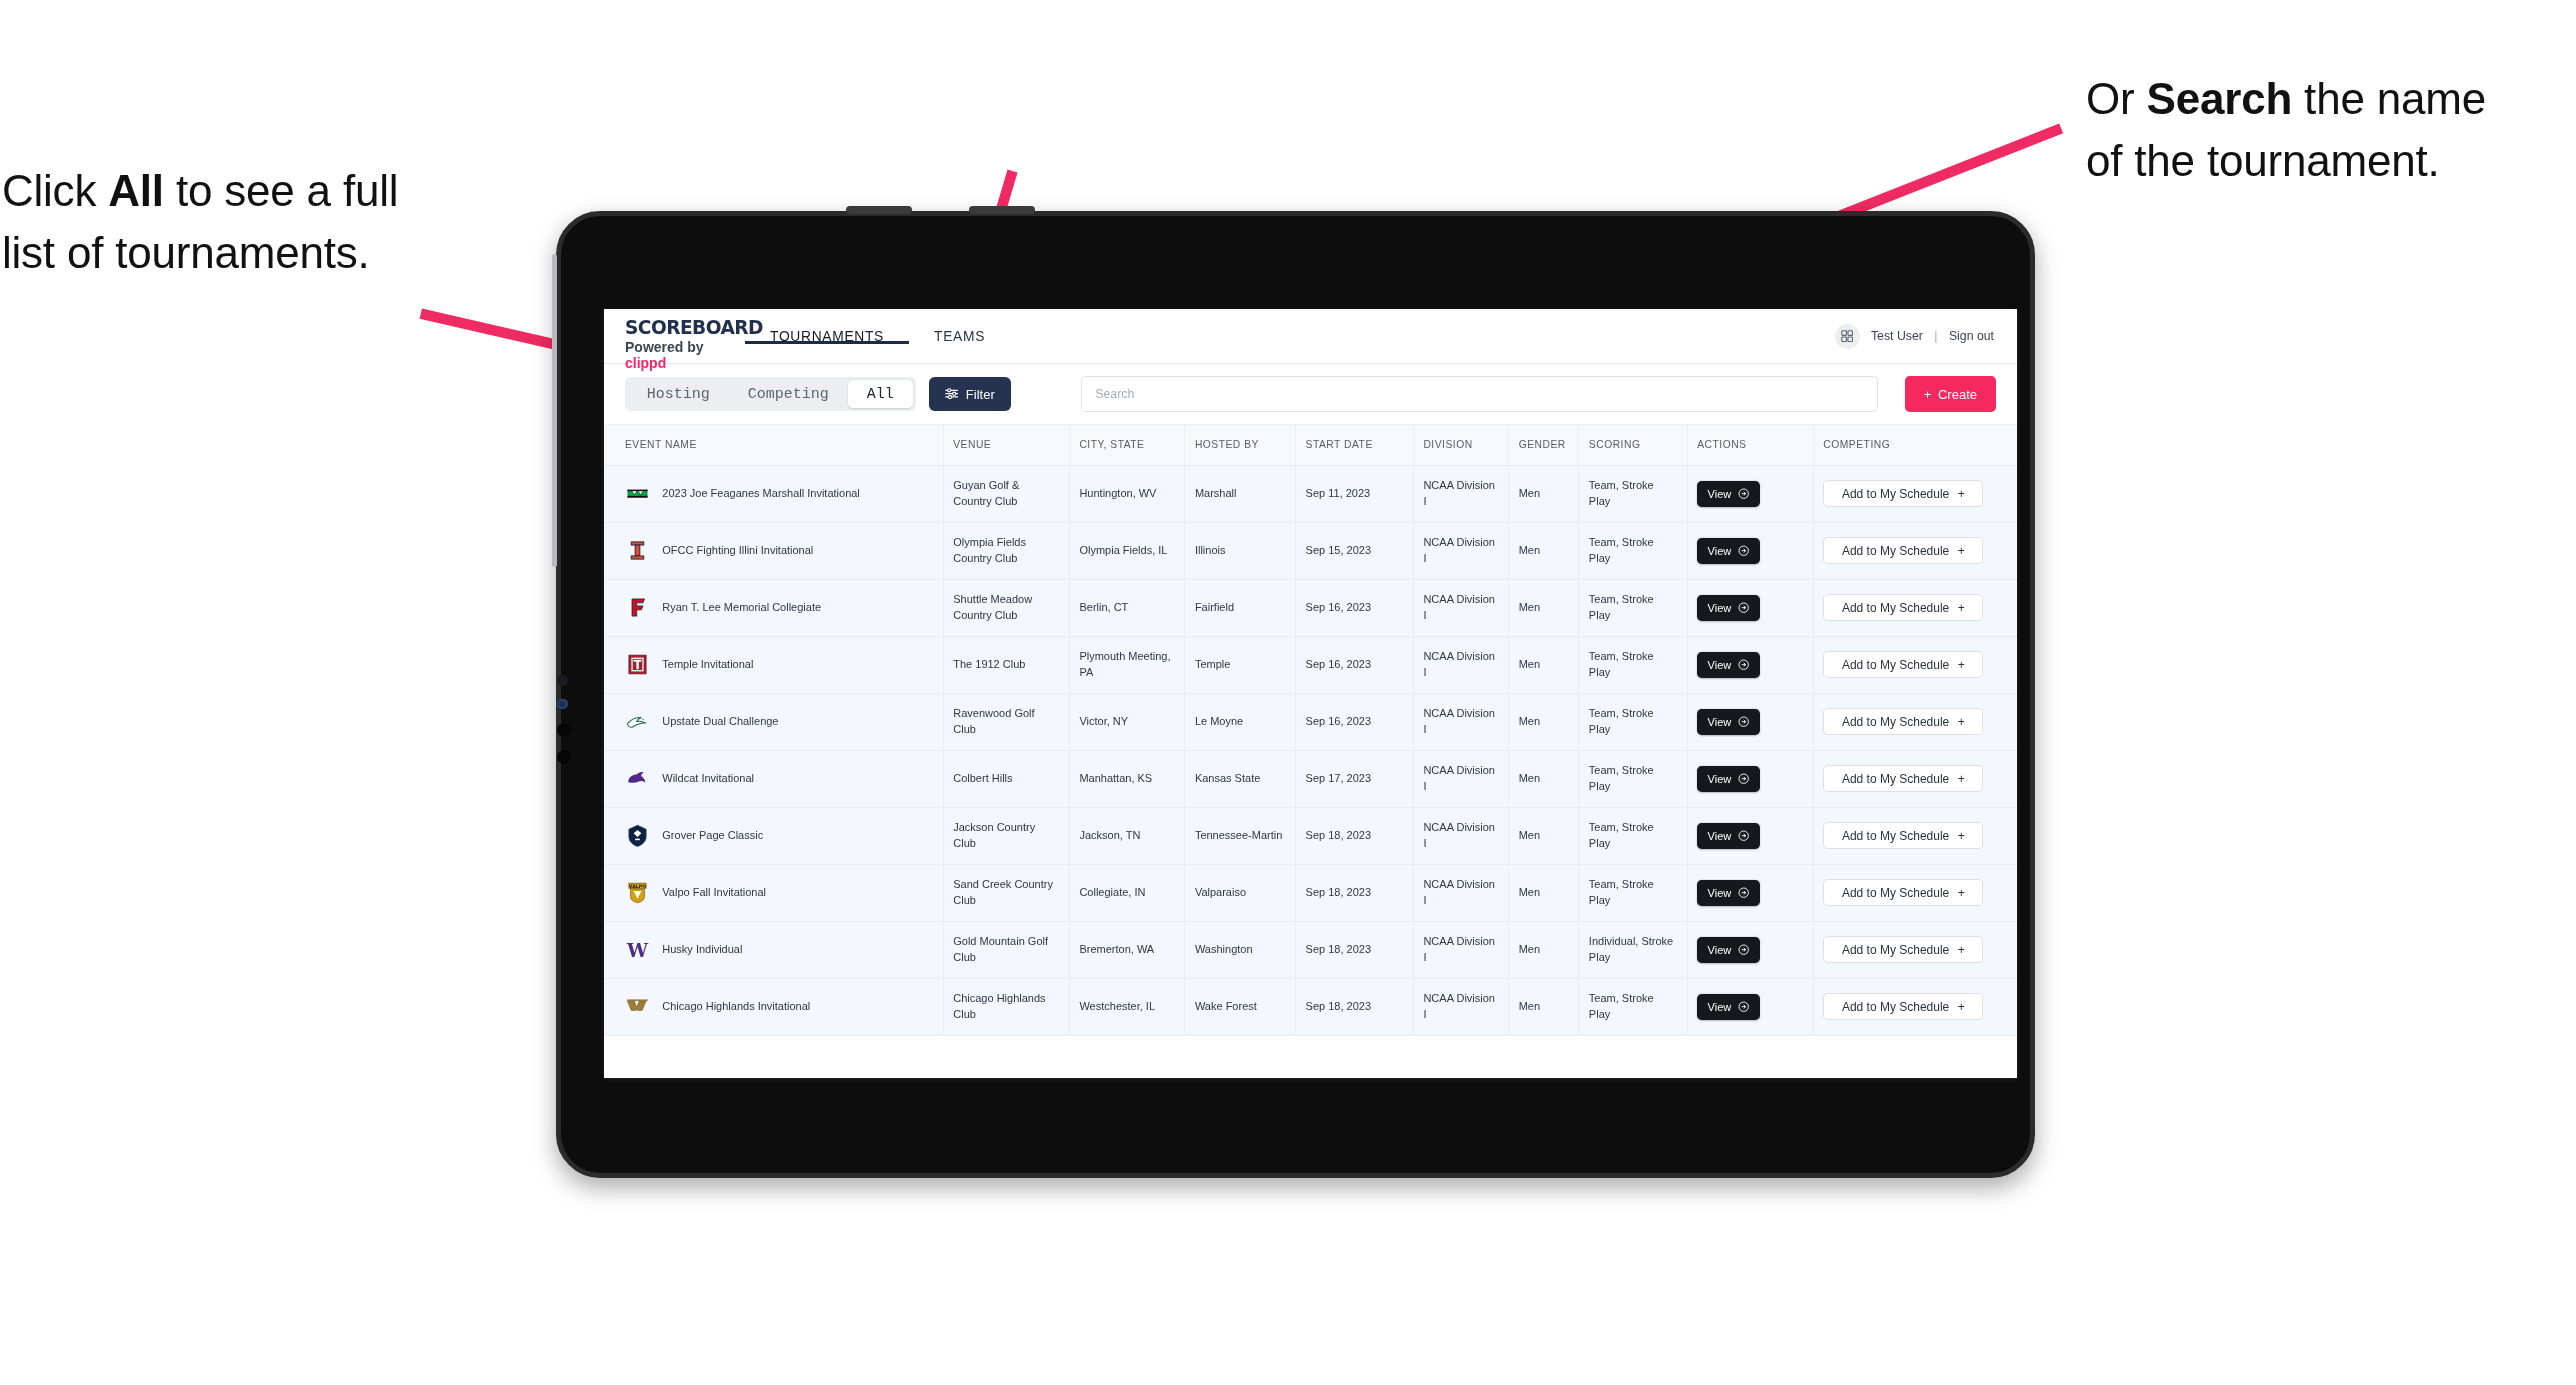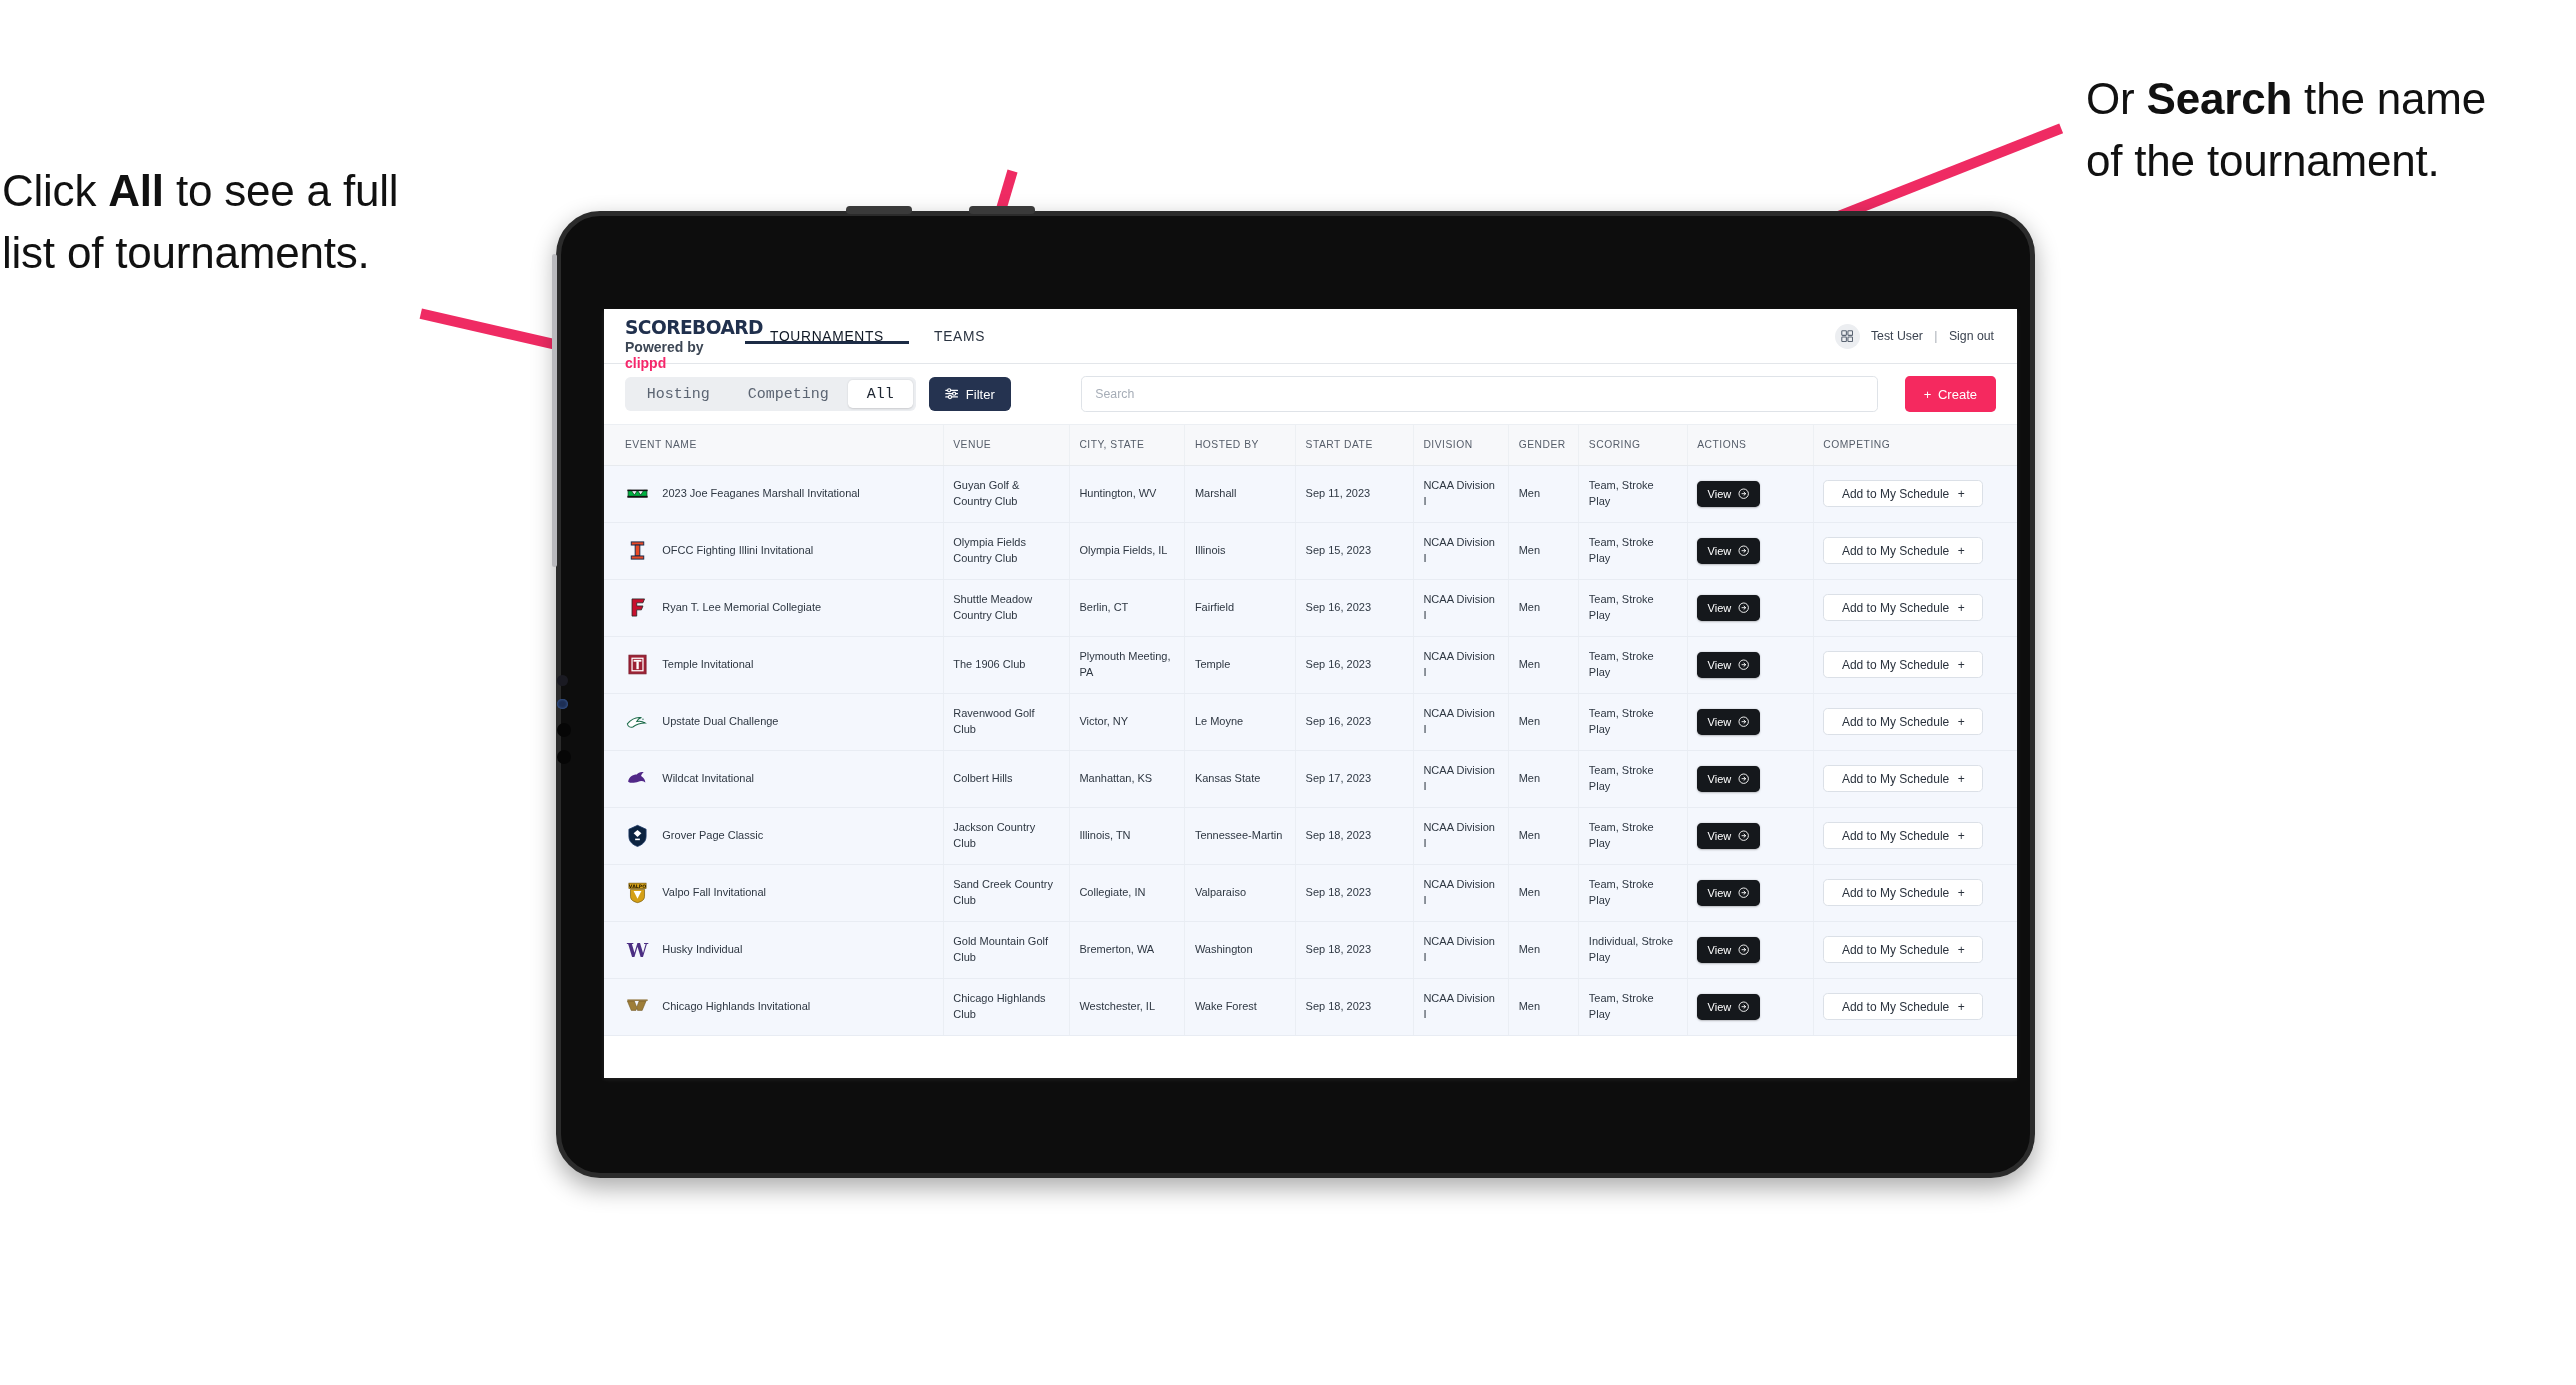--- a/index.html
+++ b/index.html
@@ -392,21 +392,21 @@
                       </g>
                       <g fill="#fff">
                         <rect x="11" y="10" width="10" height="2.4"></rect>
                         <rect x="14.6" y="12" width="3" height="10"></rect>
                       </g>
                     </svg>
                   </span>
                   <span>Temple Invitational</span>
                 </span>
               </td>
-              <td class="c-venue">The 1906 Club</td>
+              <td class="c-venue">The 1912 Club</td>
               <td class="c-city">Plymouth Meeting, PA</td>
               <td class="c-host">Temple</td>
               <td class="c-date">Sep 16, 2023</td>
               <td class="c-div">NCAA Division I</td>
               <td class="c-gender">Men</td>
               <td class="c-score">Team, Stroke Play</td>
               <td class="c-act"><button class="view-btn">
                   <span>View</span>
                   <svg viewBox="0 0 16 16">
                     <circle cx="8" cy="8" r="6.6" fill="none" stroke="#fff" stroke-width="1.3"></circle>
@@ -487,21 +487,21 @@
                     <svg viewBox="0 0 32 32">
                       <path d="M16 3l11 5v9c0 7-5 11-11 13C10 28 5 24 5 17V8z" fill="#0C2340" stroke="#1d3a66" stroke-width="1"></path>
                       <path d="M16 9l5 4-5 5-5-5z" fill="#fff"></path>
                       <path d="M13 20h6v2h-6z" fill="#fff"></path>
                     </svg>
                   </span>
                   <span>Grover Page Classic</span>
                 </span>
               </td>
               <td class="c-venue">Jackson Country Club</td>
-              <td class="c-city">Illinois, TN</td>
+              <td class="c-city">Jackson, TN</td>
               <td class="c-host">Tennessee-Martin</td>
               <td class="c-date">Sep 18, 2023</td>
               <td class="c-div">NCAA Division I</td>
               <td class="c-gender">Men</td>
               <td class="c-score">Team, Stroke Play</td>
               <td class="c-act"><button class="view-btn">
                   <span>View</span>
                   <svg viewBox="0 0 16 16">
                     <circle cx="8" cy="8" r="6.6" fill="none" stroke="#fff" stroke-width="1.3"></circle>
                     <path d="M5.6 8h5M8.4 5.8L10.8 8l-2.4 2.2" fill="none" stroke="#fff" stroke-width="1.3" stroke-linecap="round" stroke-linejoin="round"></path>

